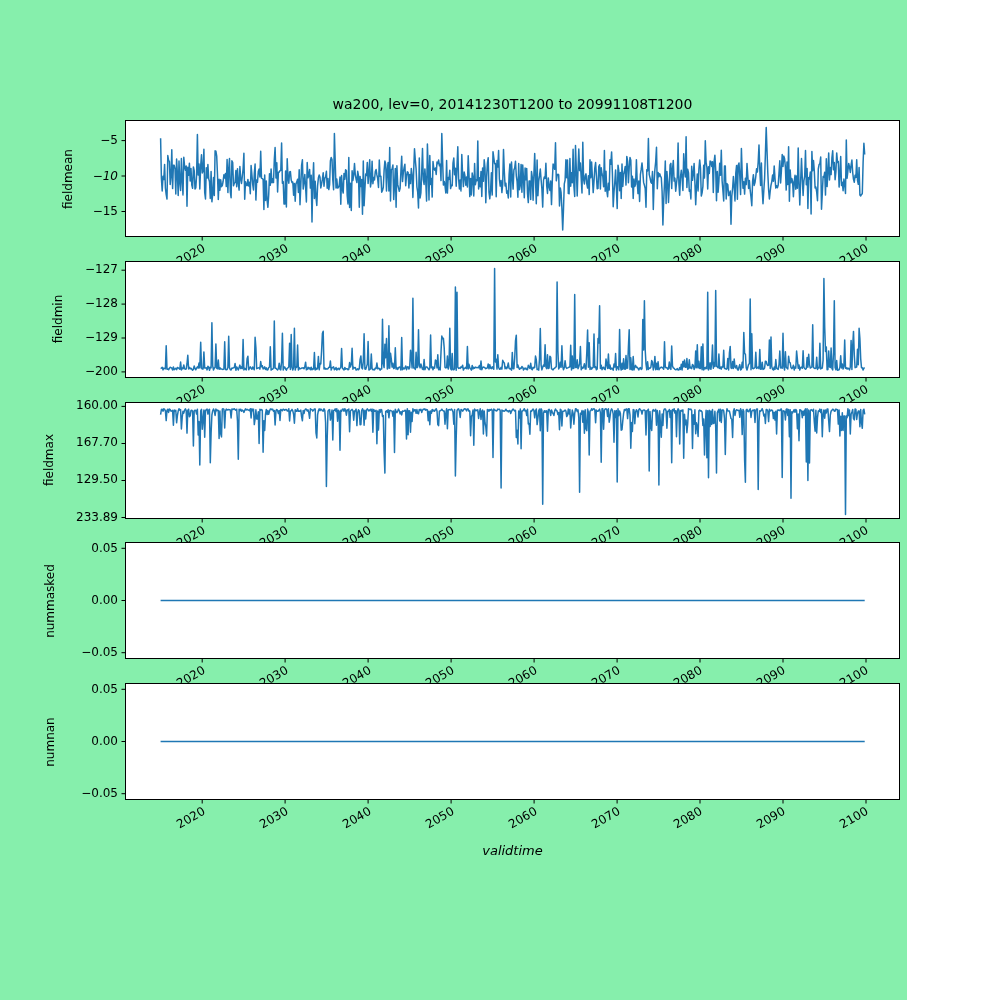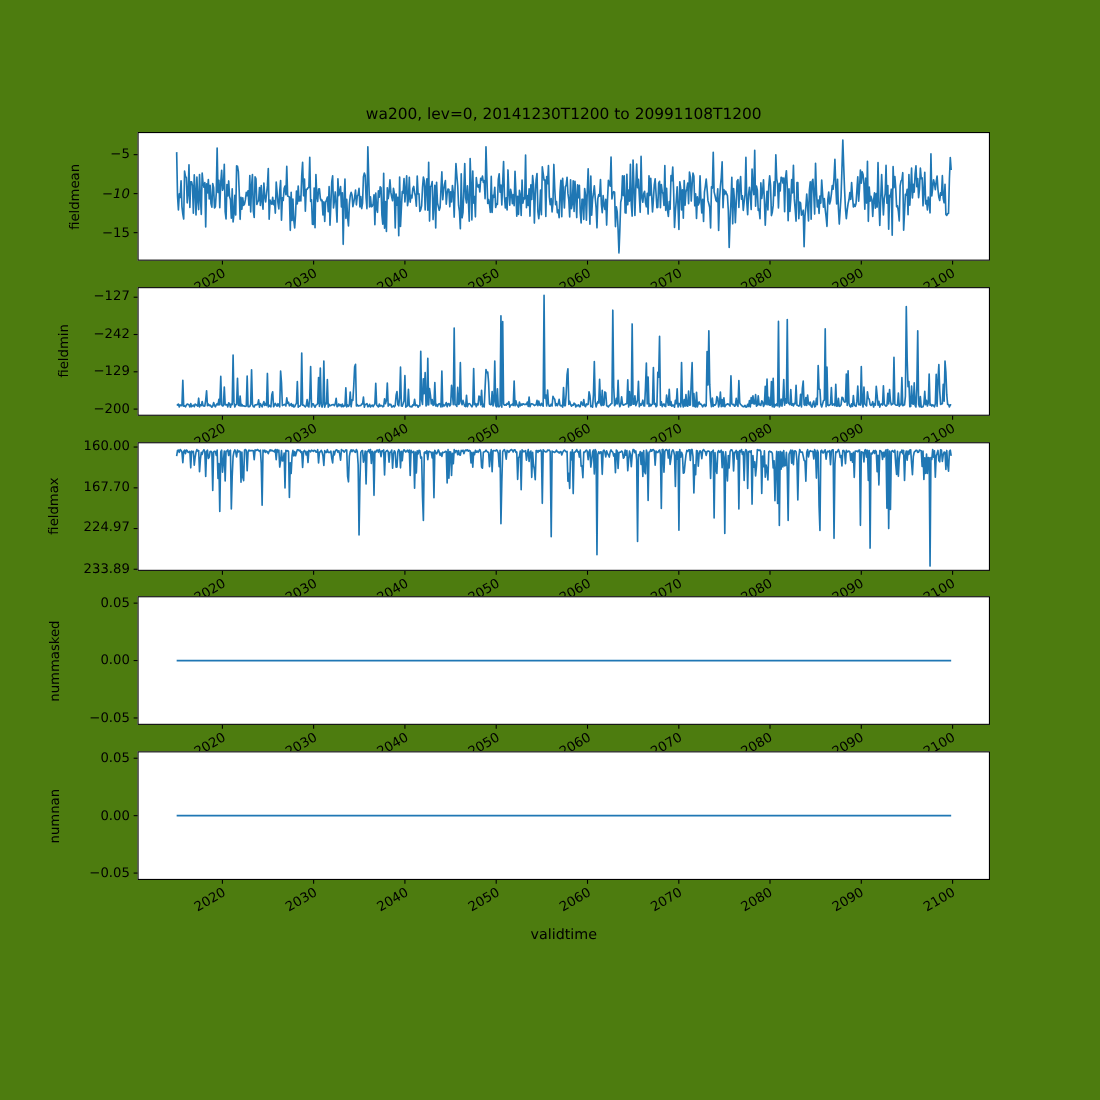--- a/index.html
+++ b/index.html
@@ -1,17 +1,17 @@
 <!DOCTYPE html>
 <html><head>
 <meta charset="utf-8">
 <style>
   html,body{margin:0;padding:0;background:#fff;}
   body{width:1000px;height:1000px;font-family:"DejaVu Sans","Liberation Sans",sans-serif;color:#000;}
-  #figure{position:relative;width:1000px;height:1000px;background:#4d7c0f;overflow:hidden;}
+  #figure{position:relative;width:907px;height:1000px;background:#86efac;overflow:hidden;}
   #chart-title{position:absolute;left:125px;top:96px;width:775px;text-align:center;font-size:14px;white-space:nowrap;}
   #x-axis-label{position:absolute;left:125px;top:843px;width:775px;text-align:center;font-size:13px;}
   .subplot{position:absolute;left:0;top:0;width:1000px;height:1000px;pointer-events:none;}
   .plot-bg{position:absolute;background:#fff;}
   .plot-svg{position:absolute;overflow:visible;}
   .ytick-label{position:absolute;width:60px;text-align:right;font-size:12px;line-height:15px;}
   .xtick-anchor{position:absolute;width:0;height:0;}
   .xtick-anchor span{position:absolute;right:2px;top:4px;font-size:12px;line-height:14px;white-space:nowrap;
                      transform-origin:100% 0;transform:rotate(-30deg);display:block;}
   .ylabel-anchor{position:absolute;width:0;height:0;}
@@ -89,21 +89,21 @@
           <line x1="492.1" y1="117" x2="492.1" y2="120.5" stroke="#000000" stroke-width="1"></line>
           <line x1="575.0" y1="117" x2="575.0" y2="120.5" stroke="#000000" stroke-width="1"></line>
           <line x1="658.0" y1="117" x2="658.0" y2="120.5" stroke="#000000" stroke-width="1"></line>
           <line x1="741.0" y1="117" x2="741.0" y2="120.5" stroke="#000000" stroke-width="1"></line>
           <line x1="-3.5" y1="9.2" x2="0" y2="9.2" stroke="#000000" stroke-width="1"></line>
           <line x1="-3.5" y1="43.1" x2="0" y2="43.1" stroke="#000000" stroke-width="1"></line>
           <line x1="-3.5" y1="77.0" x2="0" y2="77.0" stroke="#000000" stroke-width="1"></line>
           <line x1="-3.5" y1="110.9" x2="0" y2="110.9" stroke="#000000" stroke-width="1"></line>
         </svg>
         <div class="ytick-label" style="left: 58px; top: 262.407px;">−127</div>
-        <div class="ytick-label" style="left: 58px; top: 296.32px;">−242</div>
+        <div class="ytick-label" style="left: 58px; top: 296.32px;">−128</div>
         <div class="ytick-label" style="left: 58px; top: 330.233px;">−129</div>
         <div class="ytick-label" style="left: 58px; top: 364.146px;">−200</div>
         <div class="xtick-anchor" style="left: 202.168px; top: 377.75px;">
           <span>2020</span>
         </div>
         <div class="xtick-anchor" style="left: 285.145px; top: 377.75px;">
           <span>2030</span>
         </div>
         <div class="xtick-anchor" style="left: 368.121px; top: 377.75px;">
           <span>2040</span>
@@ -144,21 +144,21 @@
           <line x1="575.0" y1="117" x2="575.0" y2="120.5" stroke="#000000" stroke-width="1"></line>
           <line x1="658.0" y1="117" x2="658.0" y2="120.5" stroke="#000000" stroke-width="1"></line>
           <line x1="741.0" y1="117" x2="741.0" y2="120.5" stroke="#000000" stroke-width="1"></line>
           <line x1="-3.5" y1="4.4" x2="0" y2="4.4" stroke="#000000" stroke-width="1"></line>
           <line x1="-3.5" y1="41.5" x2="0" y2="41.5" stroke="#000000" stroke-width="1"></line>
           <line x1="-3.5" y1="78.5" x2="0" y2="78.5" stroke="#000000" stroke-width="1"></line>
           <line x1="-3.5" y1="115.5" x2="0" y2="115.5" stroke="#000000" stroke-width="1"></line>
         </svg>
         <div class="ytick-label" style="left: 58px; top: 398.443px;">160.00</div>
         <div class="ytick-label" style="left: 58px; top: 435.468px;">167.70</div>
-        <div class="ytick-label" style="left: 58px; top: 472.494px;">224.97</div>
+        <div class="ytick-label" style="left: 58px; top: 472.494px;">129.50</div>
         <div class="ytick-label" style="left: 58px; top: 509.519px;">233.89</div>
         <div class="xtick-anchor" style="left: 202.168px; top: 518.5px;">
           <span>2020</span>
         </div>
         <div class="xtick-anchor" style="left: 285.145px; top: 518.5px;">
           <span>2030</span>
         </div>
         <div class="xtick-anchor" style="left: 368.121px; top: 518.5px;">
           <span>2040</span>
         </div>
@@ -282,14 +282,14 @@
           <span>2090</span>
         </div>
         <div class="xtick-anchor" style="left: 865.98px; top: 800px;">
           <span>2100</span>
         </div>
         <div class="ylabel-anchor" style="left: 50px; top: 741.5px;">
           <span>numnan</span>
         </div>
       </div>
     </div>
-  <div id="x-axis-label" style="z-index: 30;">validtime</div>
+  <div id="x-axis-label" style="z-index: 30; font-style: italic;">validtime</div>
 </div>
 
 </body></html>

